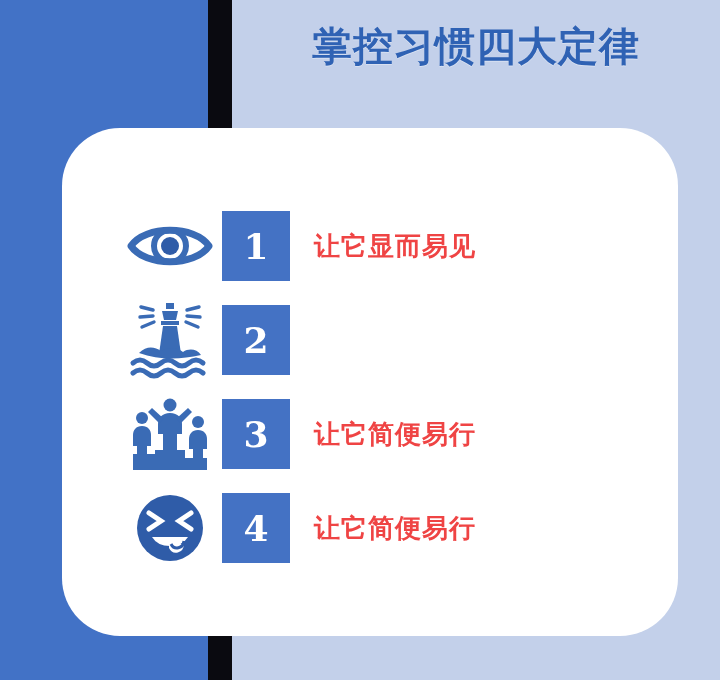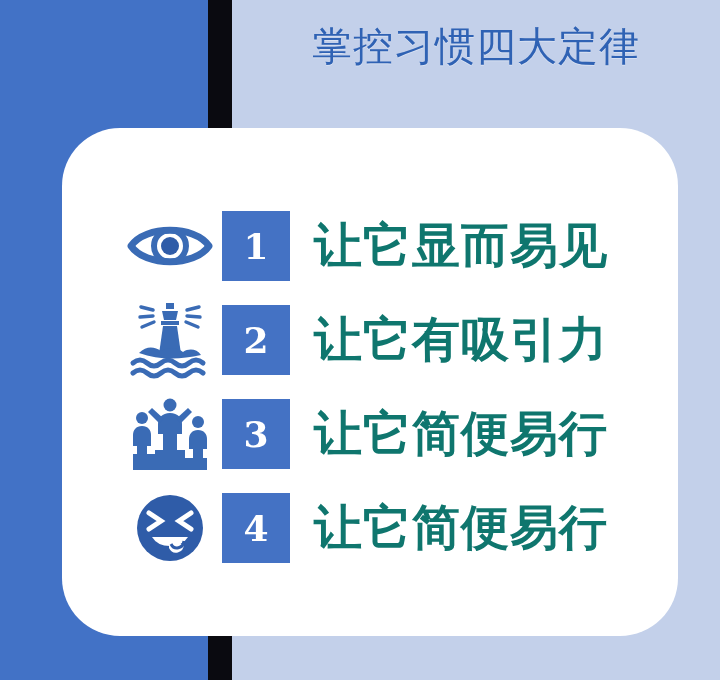--- a/index.html
+++ b/index.html
@@ -55,21 +55,21 @@
     left: 232px;
     top: 0;
     width: 488px;
     height: 92px;
     display: flex;
     align-items: center;
     justify-content: center;
   }
   .title-text {
     font-size: 40px;
-    font-weight: normal;
+    font-weight: bold;
     color: #2f62b4;
     letter-spacing: 1px;
     line-height: 1;
     white-space: nowrap;
     text-shadow: 0 1px 0 rgba(255,255,255,0.35);
   }
 
   
   .card {
     position: absolute;
@@ -123,23 +123,23 @@
     color: #ffffff;
     font-size: 36px;
     font-weight: bold;
     font-family: "DejaVu Serif", "Liberation Serif", serif;
     line-height: 1;
   }
 
   .row-label {
     position: absolute;
     left: 252px;
-    font-size: 48px;
+    font-size: 26px;
     font-weight: bold;
-    color: #0f766e;
+    color: #ef4444;
     letter-spacing: 1px;
     line-height: 1;
     white-space: nowrap;
   }
 </style>
 </head>
 <body>
 
 <div id="poster">
 
@@ -190,21 +190,20 @@
             </g>
             <g fill="none" stroke="#3a6bb5" stroke-width="5" stroke-linecap="round">
               <path d="M6 62 q7 -6 14 0 q7 6 14 0 q7 -6 14 0 q7 6 14 0 q7 -6 14 0"></path>
               <path d="M6 72 q7 -6 14 0 q7 6 14 0 q7 -6 14 0 q7 6 14 0 q7 -6 14 0"></path>
             </g>
           </svg>
         </div>
         <div class="num-box">
           <span class="num-text">2</span>
         </div>
-        <div class="row-label">让它有吸引力</div>
       </div>
 
       <div class="row">
         <div class="icon-cell">
           <svg width="90" height="76" viewBox="0 0 90 76" aria-hidden="true">
             <g fill="#3a6bb5">
 
               <circle cx="45" cy="9" r="6.5"></circle>
               <path d="M45 17 c-8 0 -12 5 -12 11 v10 h5 v16 h14 v-16 h5 v-10 c0 -6 -4 -11 -12 -11 z"></path>
               <path d="M34 27 l-11 -11 l4 -4 l12 11 z"></path>

